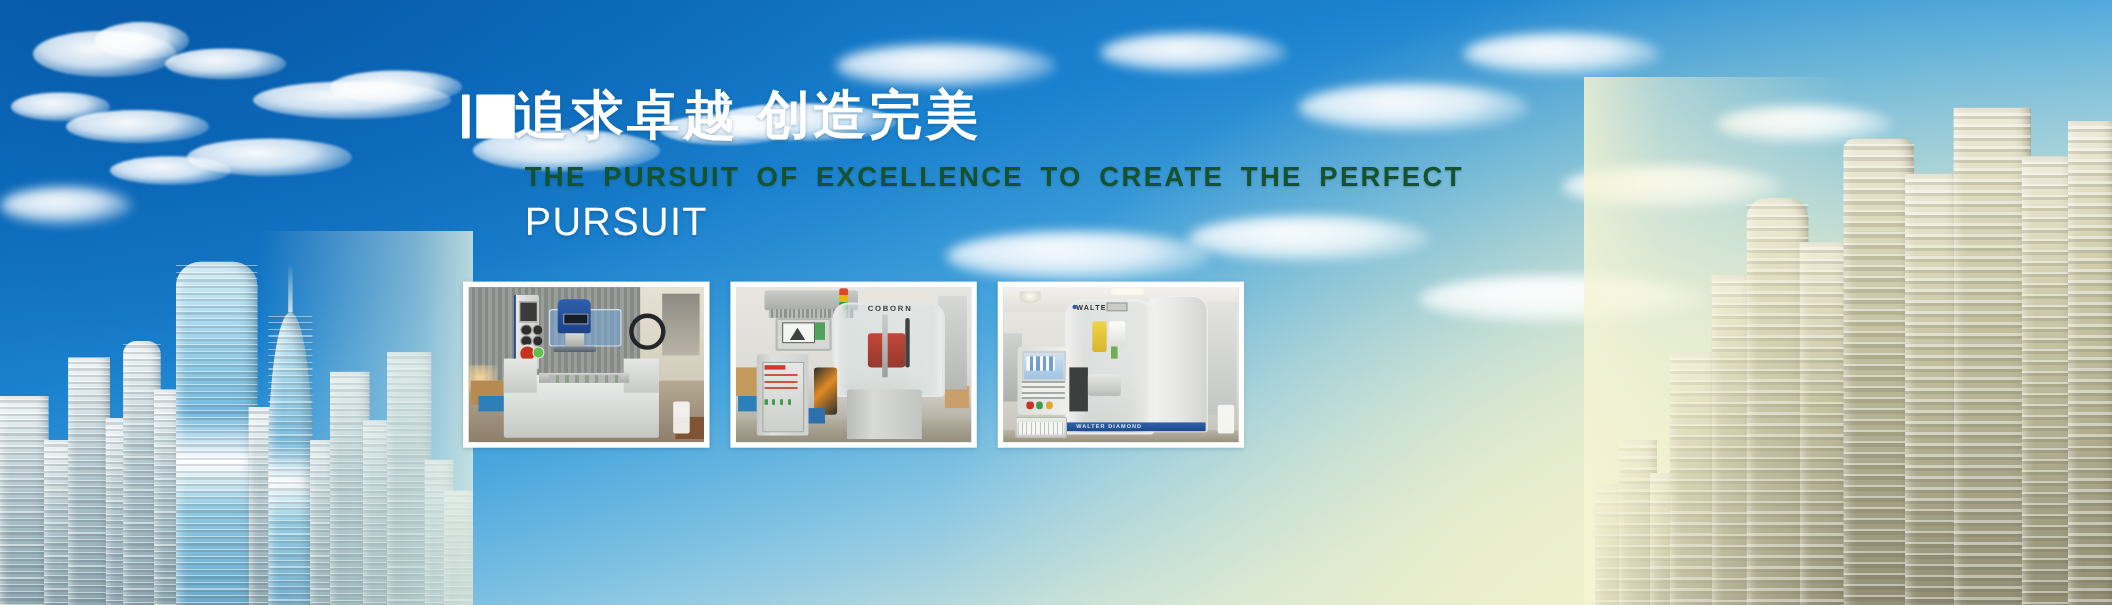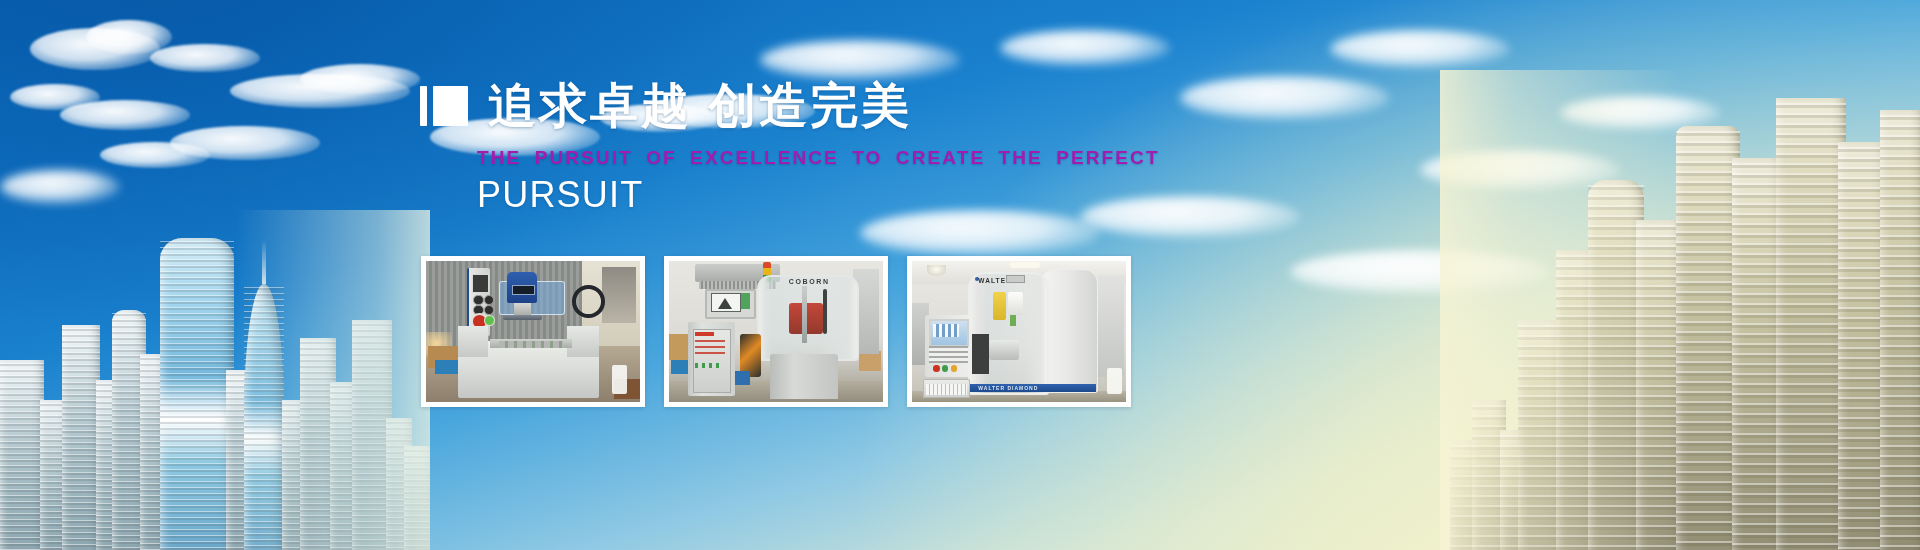--- a/index.html
+++ b/index.html
@@ -163,21 +163,20 @@
   
   .headline-block {
     position: absolute;
     left: 420px;
     top: 82px;
     width: 760px;
   }
   .headline-row {
     display: flex;
     align-items: center;
-    gap: 20px;
   }
   .logo-mark {
     display: flex;
     align-items: center;
     gap: 6px;
     flex: none;
   }
   .logo-bar {
     width: 7px;
     height: 40px;
@@ -197,23 +196,23 @@
     color: #ffffff;
     letter-spacing: 3px;
     line-height: 1;
     white-space: nowrap;
     text-shadow: 0 1px 3px rgba(10,60,110,0.35);
   }
   .subtitle-en {
     margin-top: 17px;
     margin-left: 57px;
     font-family: "Liberation Sans", sans-serif;
-    font-size: 19px;
+    font-size: 25px;
     font-weight: bold;
-    color: #a21caf;
+    color: #14532d;
     letter-spacing: 2.1px;
     word-spacing: 6px;
     white-space: nowrap;
     text-shadow: 0 1px 2px rgba(10,60,110,0.3);
   }
   .subtitle-business {
     margin-top: 5px;
     margin-left: 57px;
     font-family: "Liberation Sans", sans-serif;
     font-size: 36px;

